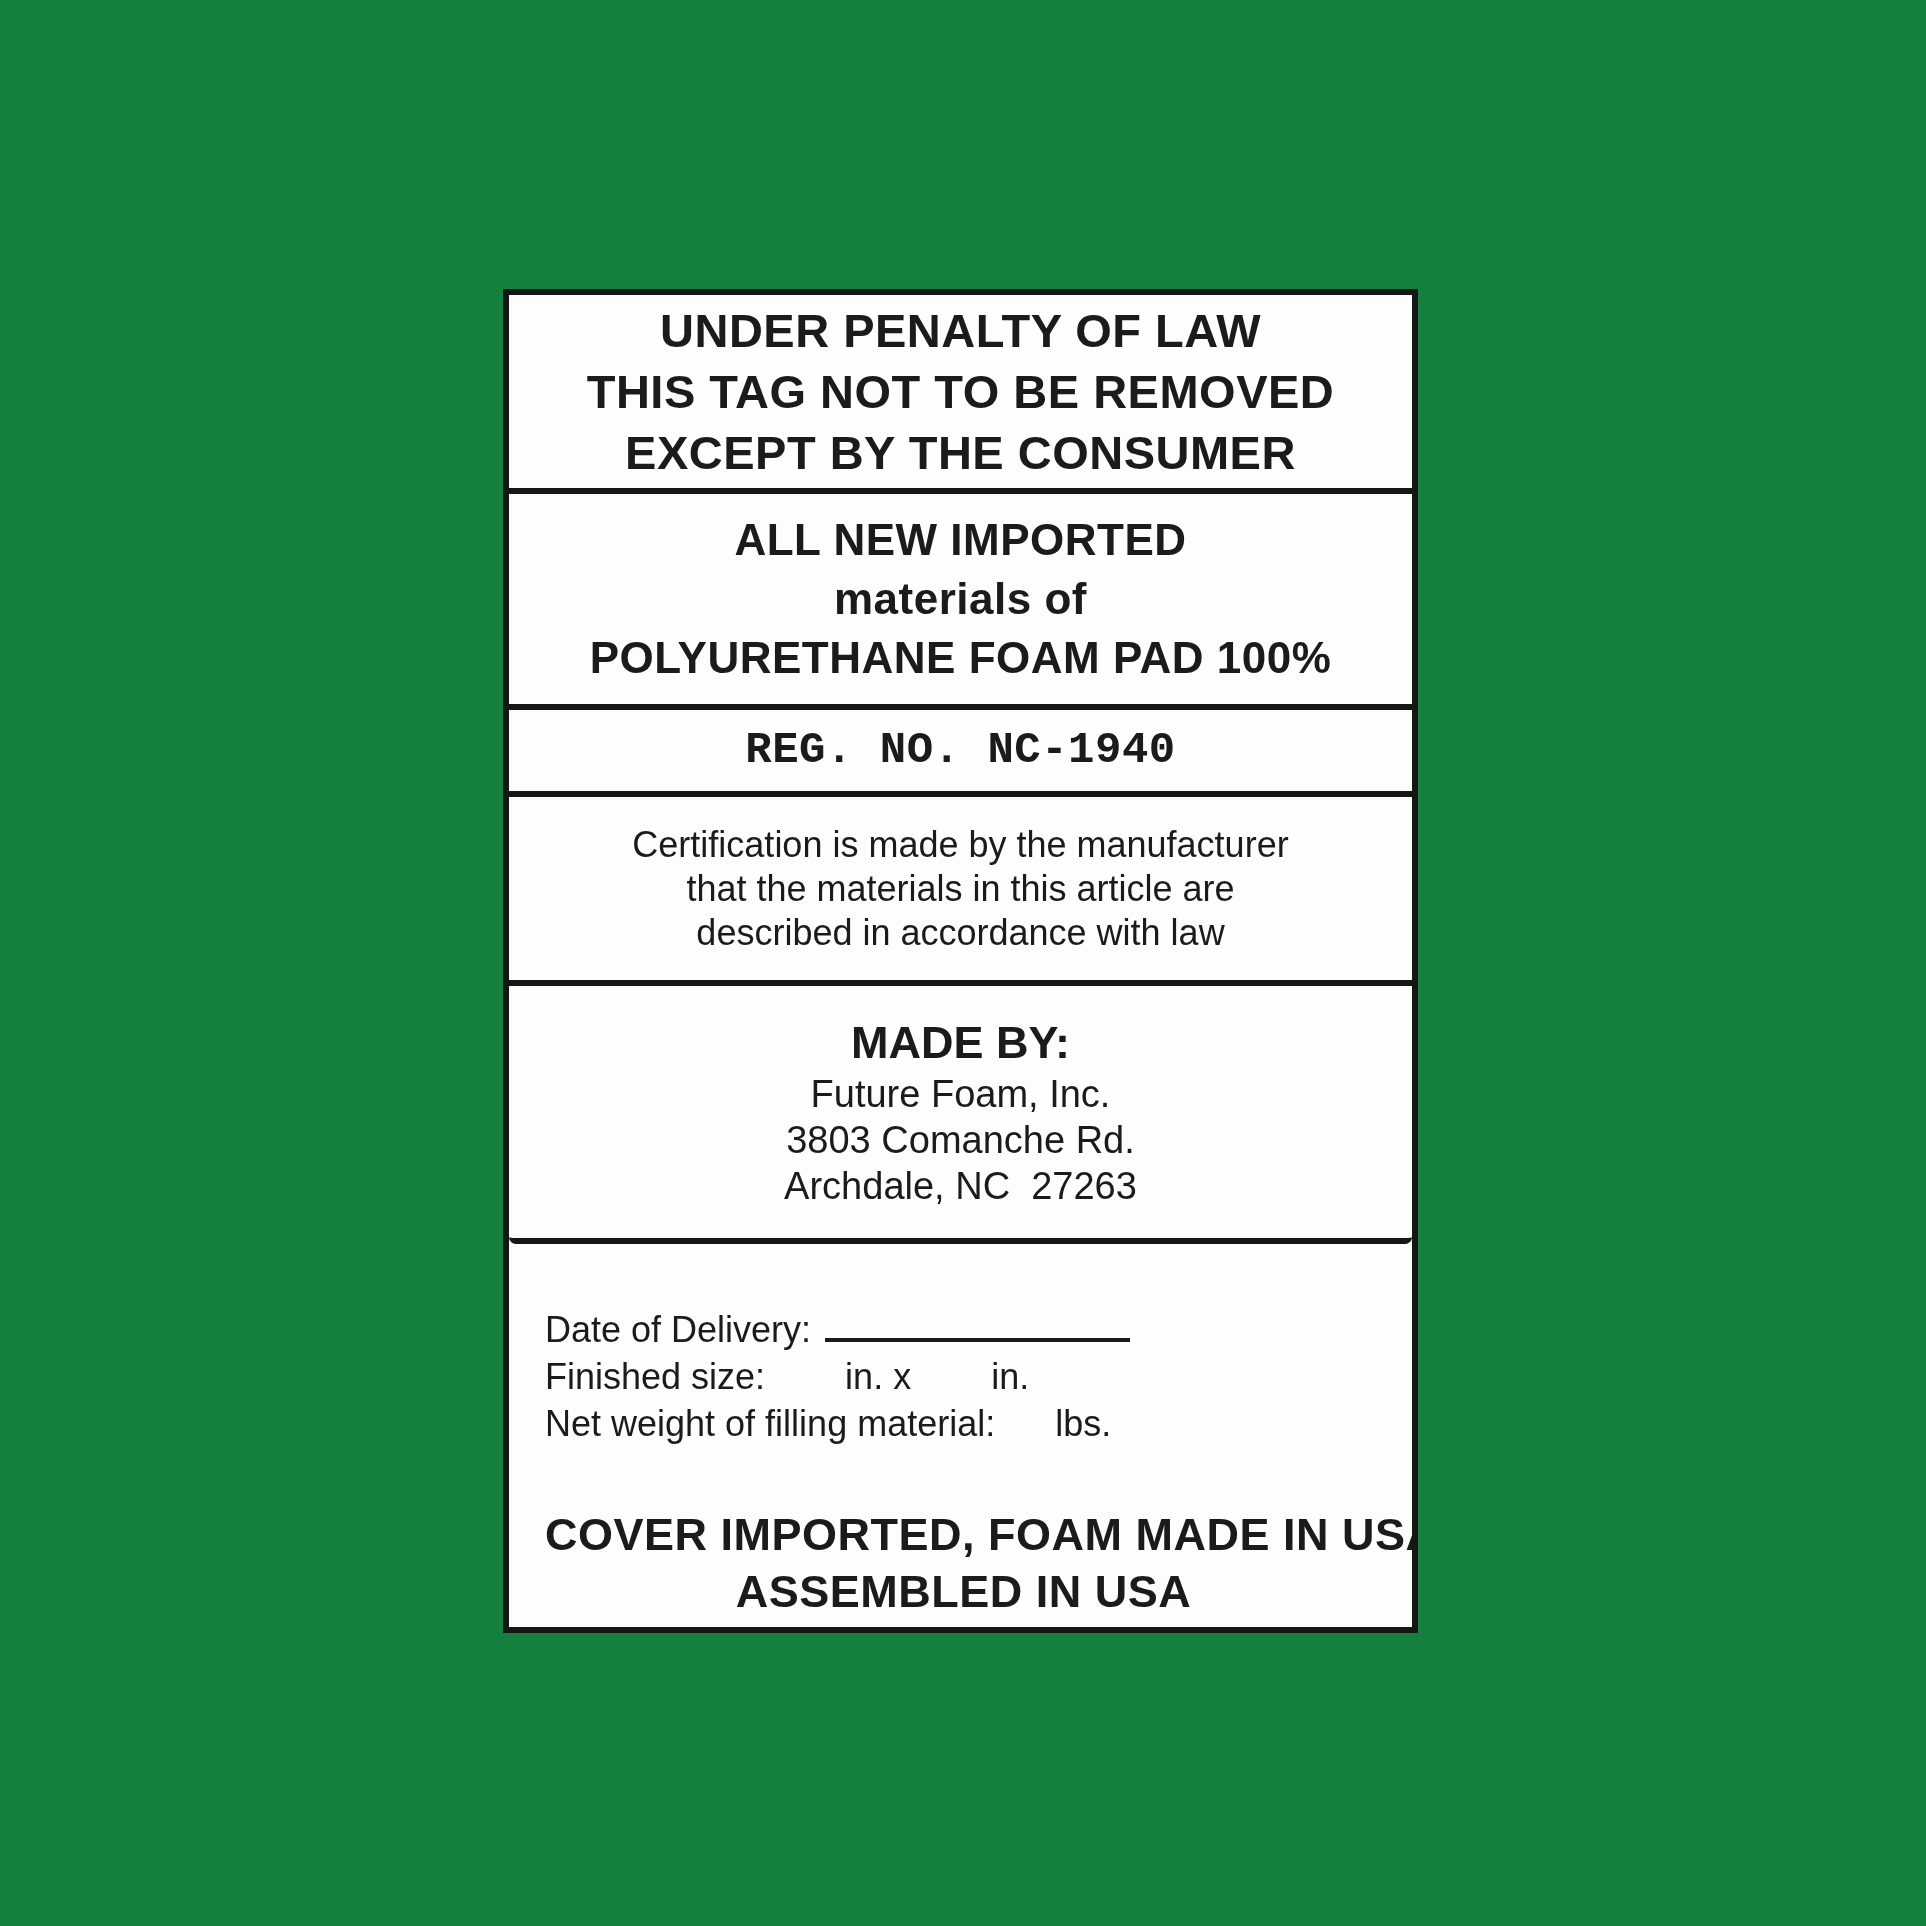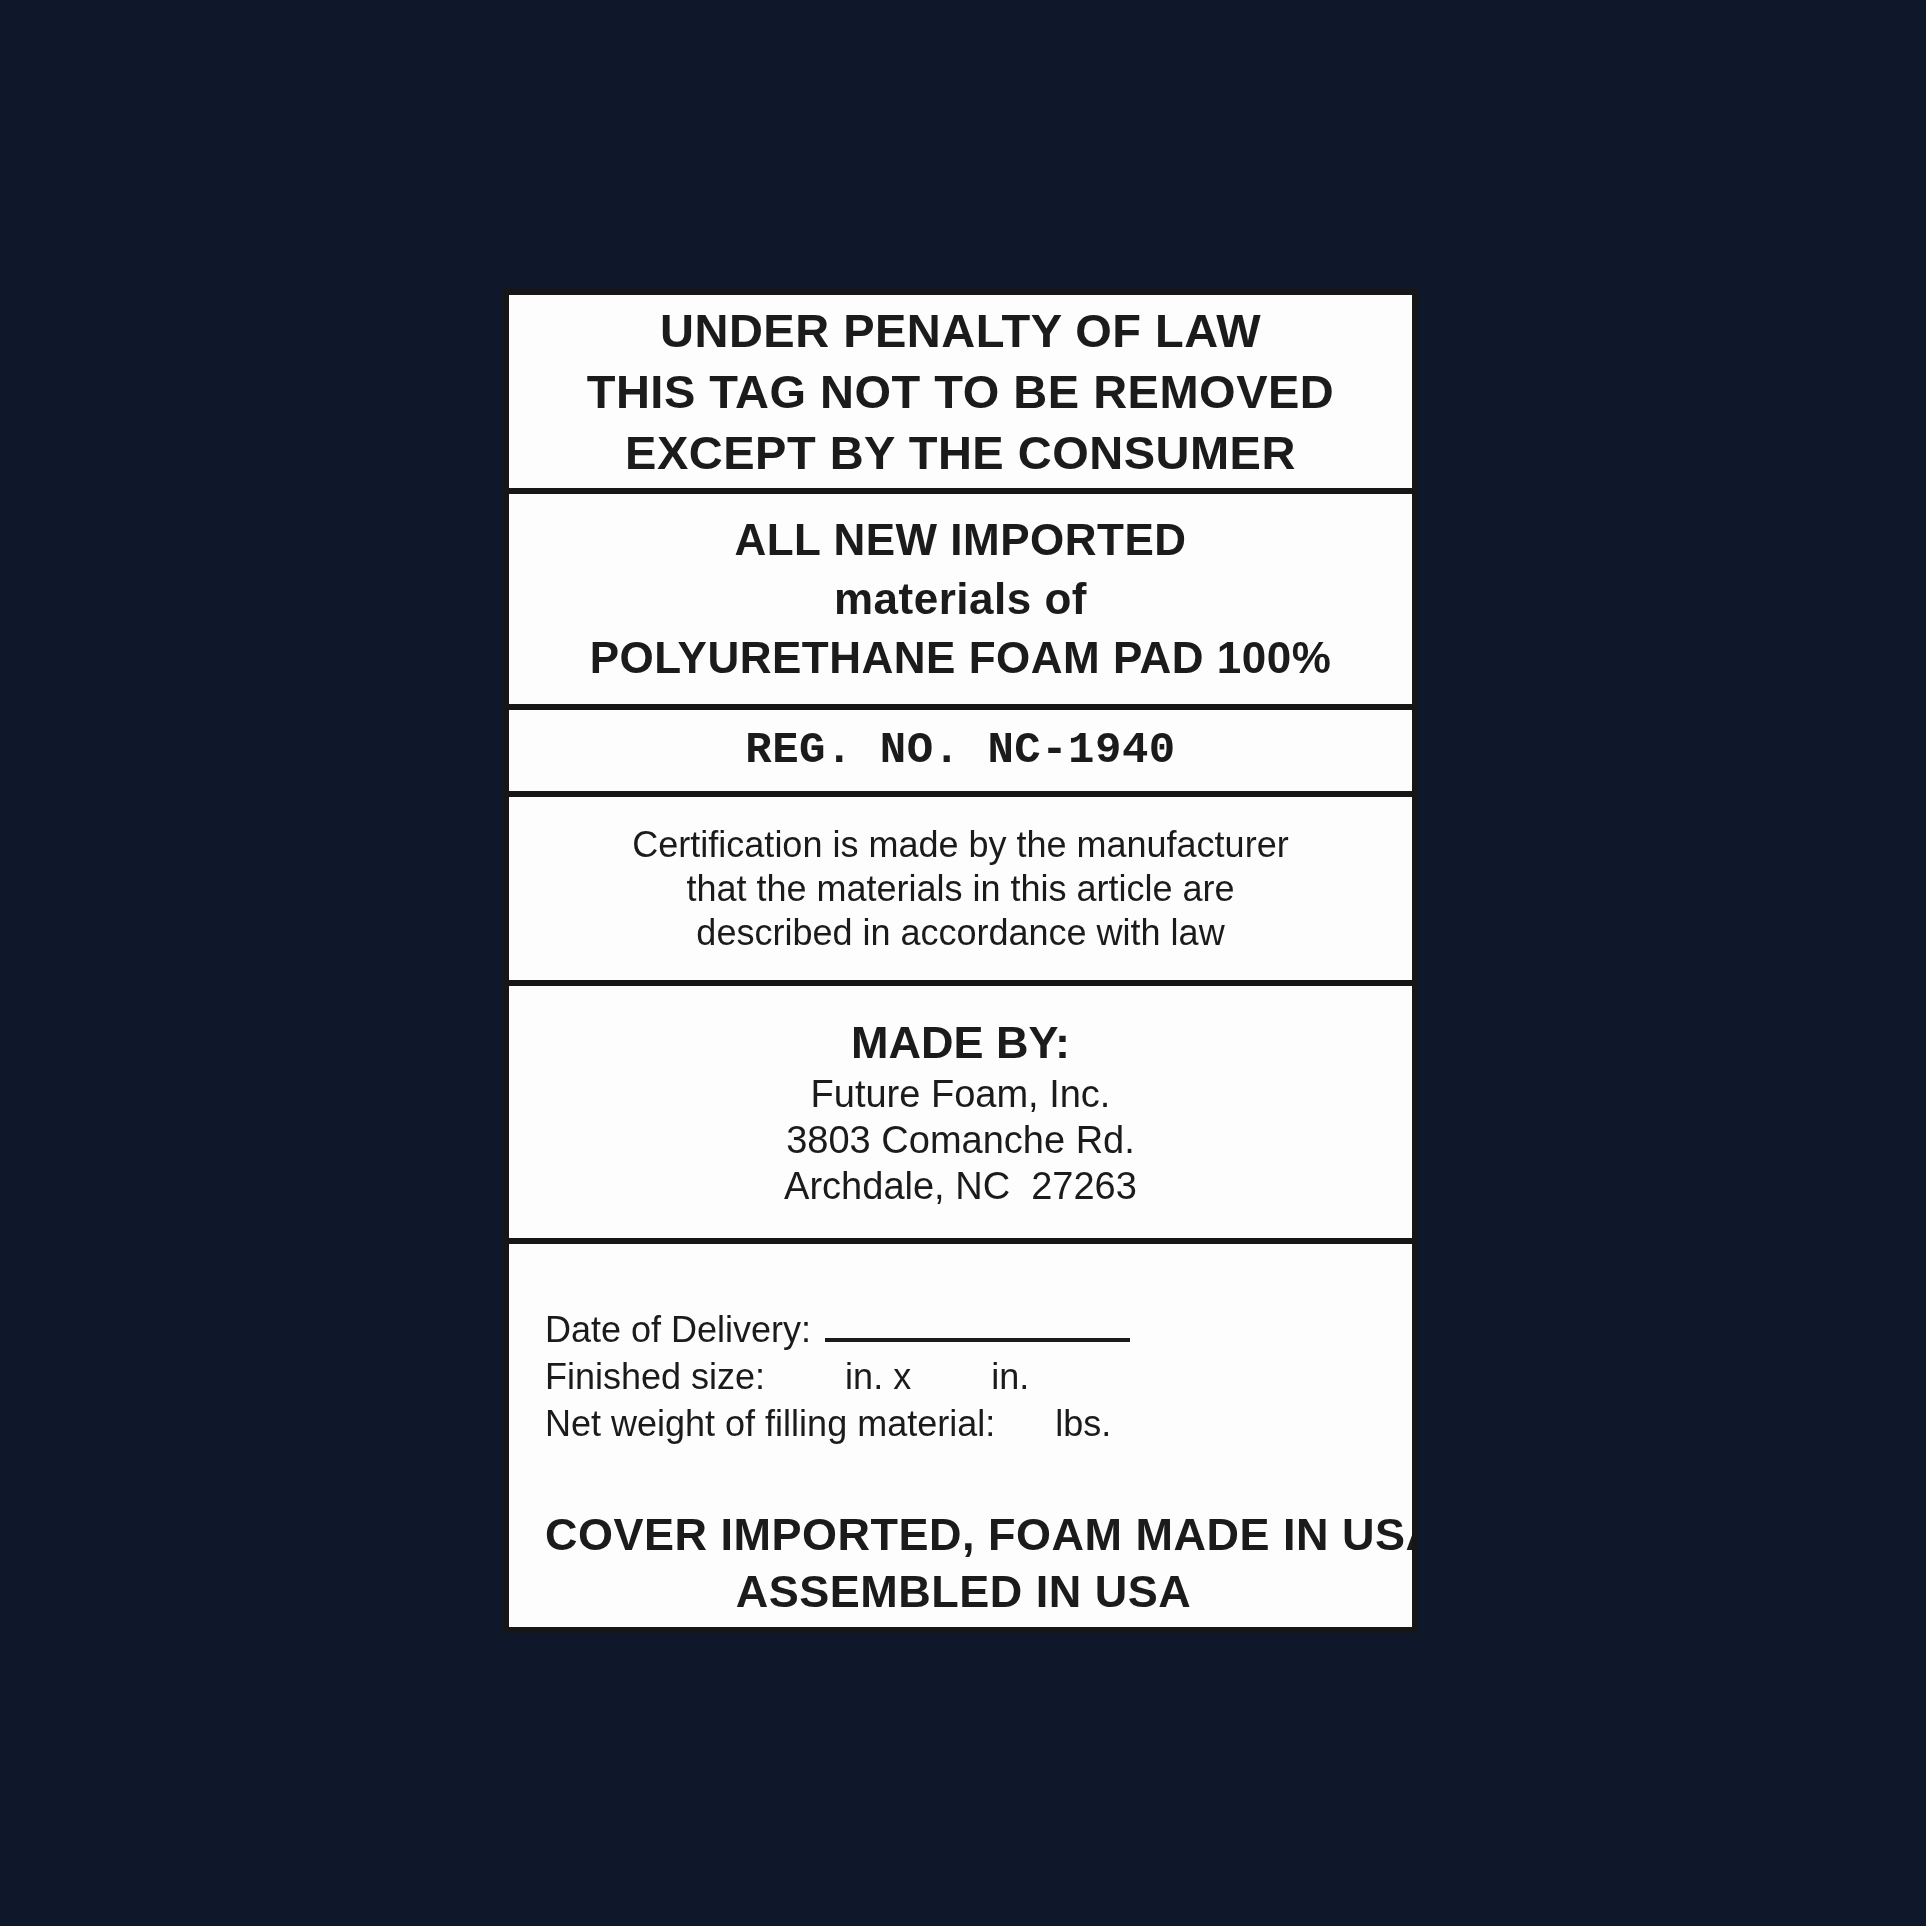--- a/index.html
+++ b/index.html
@@ -4,21 +4,21 @@
 <style>
   html, body {
     margin: 0;
     padding: 0;
     background: #ffffff;
   }
   .canvas {
     position: relative;
     width: 1927px;
     height: 1927px;
-    background: #0f172a;
+    background: #15803d;
     font-family: "Liberation Sans", sans-serif;
     color: #1b1b1b;
   }
   .law-label {
     position: absolute;
     left: 503px;
     top: 289px;
     width: 915px;
     height: 1344px;
     box-sizing: border-box;
@@ -36,21 +36,21 @@
     align-items: center;
     text-align: center;
     overflow: hidden;
   }
   .section.last { border-bottom: none; }
 
   .s1 { height: 201px; }
   .s2 { height: 219px; }
   .s3 { height: 88px; font-family: Liberation Mono, monospace; }
   .s4 { height: 191px; }
-  .s5 { height: 261px; }
+  .s5 { height: 261px; border-radius: 7px; }
   .s6 {
     height: 355px;
     align-items: stretch;
     justify-content: flex-start;
     text-align: left;
     padding: 26px 30px 0 36px;
     margin-top: 32px;
   }
 
   .bold-line {

